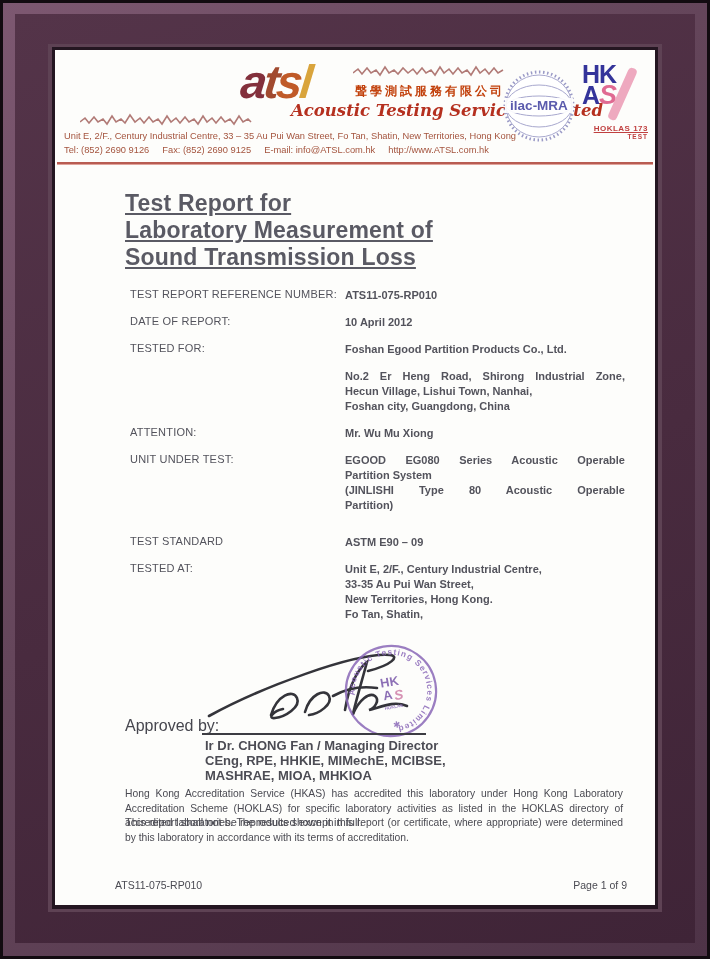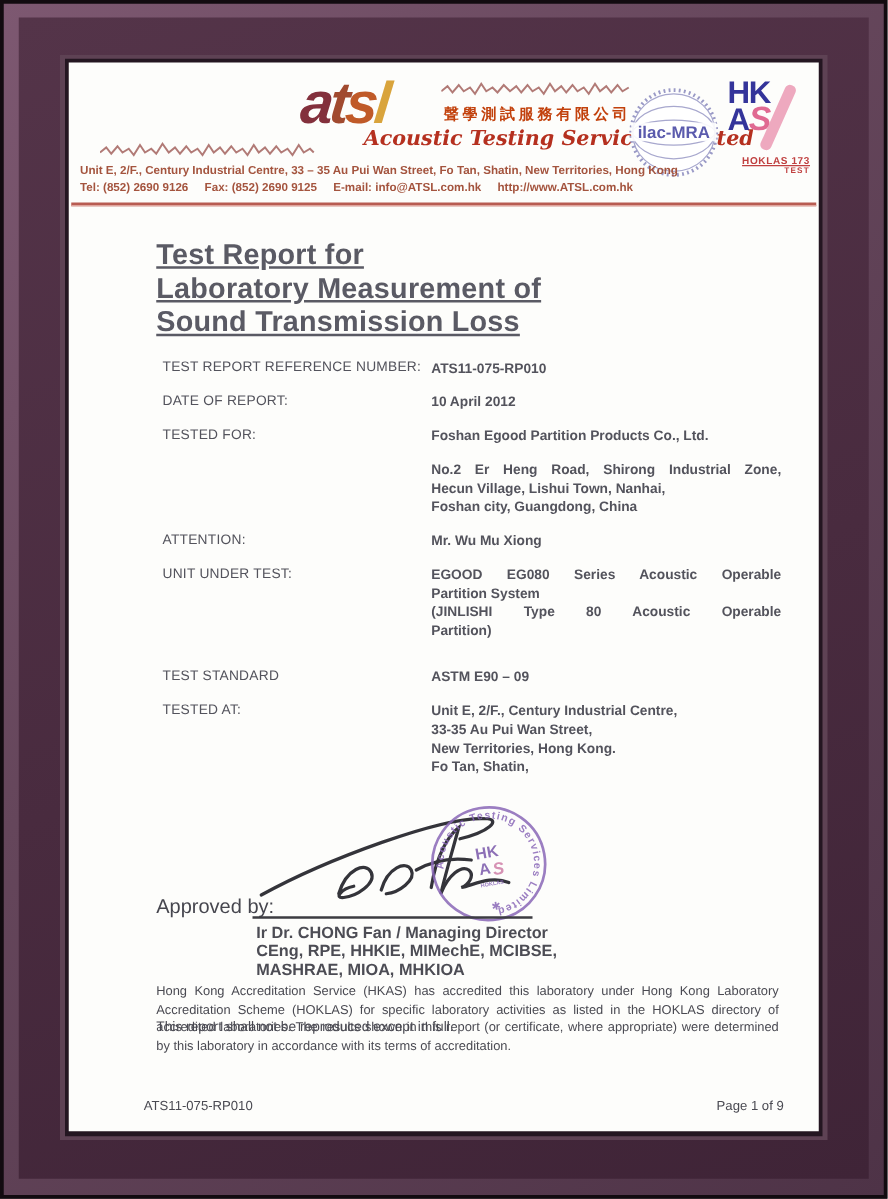--- a/index.html
+++ b/index.html
@@ -20,23 +20,23 @@
   
   .hdr{position:absolute;top:0;left:0;right:0;height:115px;}
   .zig-left{position:absolute;left:25px;top:62px;}
   .zig-right{position:absolute;left:298px;top:14px;}
   .logo-word{position:absolute;left:186px;top:8px;font-style:italic;font-weight:800;
              font-size:47px;letter-spacing:-3px;transform:skewX(-6deg);line-height:1;}
   .chinese{position:absolute;left:300px;top:33px;font-size:12px;font-weight:700;
            letter-spacing:3px;color:#c2410c;font-family:Liberation Serif, serif;}
   .script-name{position:absolute;left:236px;top:51px;font-family:"DejaVu Serif",serif;
                font-style:italic;font-weight:700;font-size:16.5px;color:#b5301f;}
-  .addr{position:absolute;left:9px;top:81px;font-size:9.3px;font-weight:700;
+  .addr{position:absolute;left:9px;top:81px;font-size:9.3px;font-weight:400;
         color:#a4543e;white-space:nowrap;}
-  .contact{position:absolute;left:9px;top:95px;font-size:9.3px;font-weight:700;color:#a4543e;}
+  .contact{position:absolute;left:9px;top:95px;font-size:9.3px;font-weight:400;color:#a4543e;}
   .contact span{margin-right:13px;}
   .rule{position:absolute;left:2px;right:2px;top:112px;height:2px;
         background:#b85c52;border-bottom:1px solid #e0a49c;}
   
   .ilac{position:absolute;left:447px;top:19px;width:74px;height:74px;}
   
   .hkas{position:absolute;left:527px;top:14px;width:66px;height:92px;}
   .hkas .r1{font-weight:900;font-size:25px;line-height:20px;color:#34349a;letter-spacing:-1px;}
   .hkas .r2{font-weight:900;font-size:25px;line-height:22px;color:#34349a;letter-spacing:-1px;}
   .hkas .pink-s{color:#e06a92;font-style:italic;font-size:27px;}

